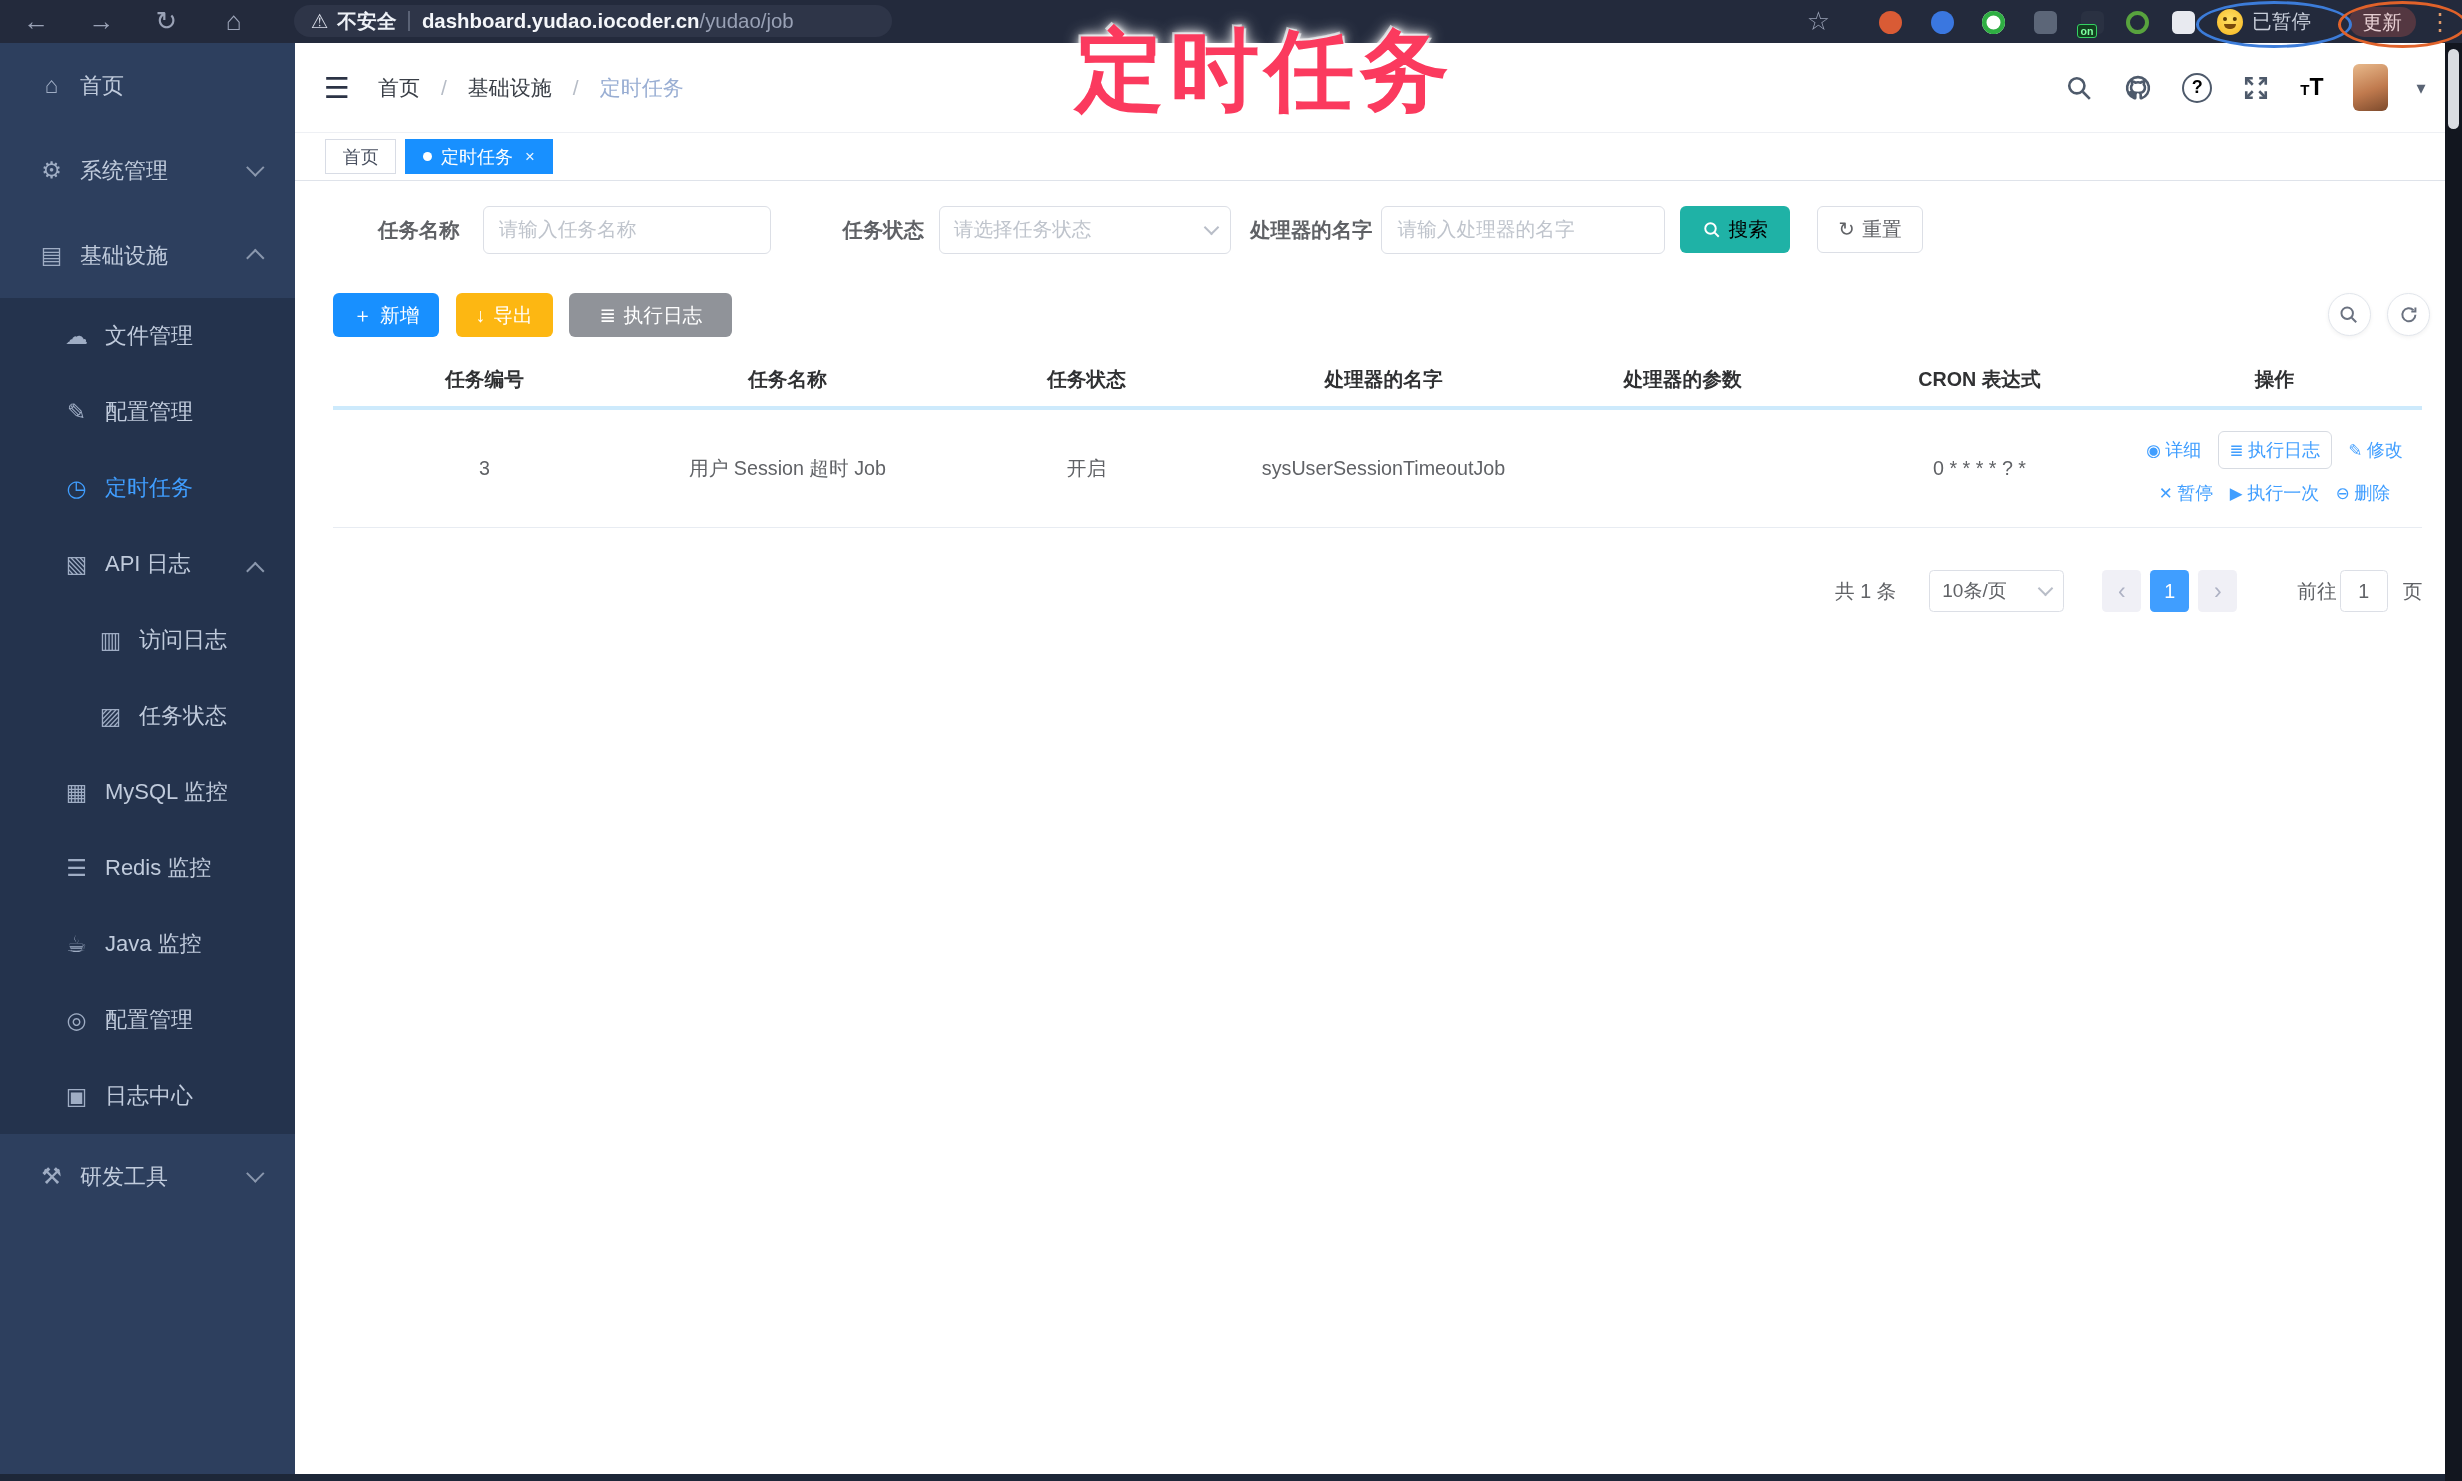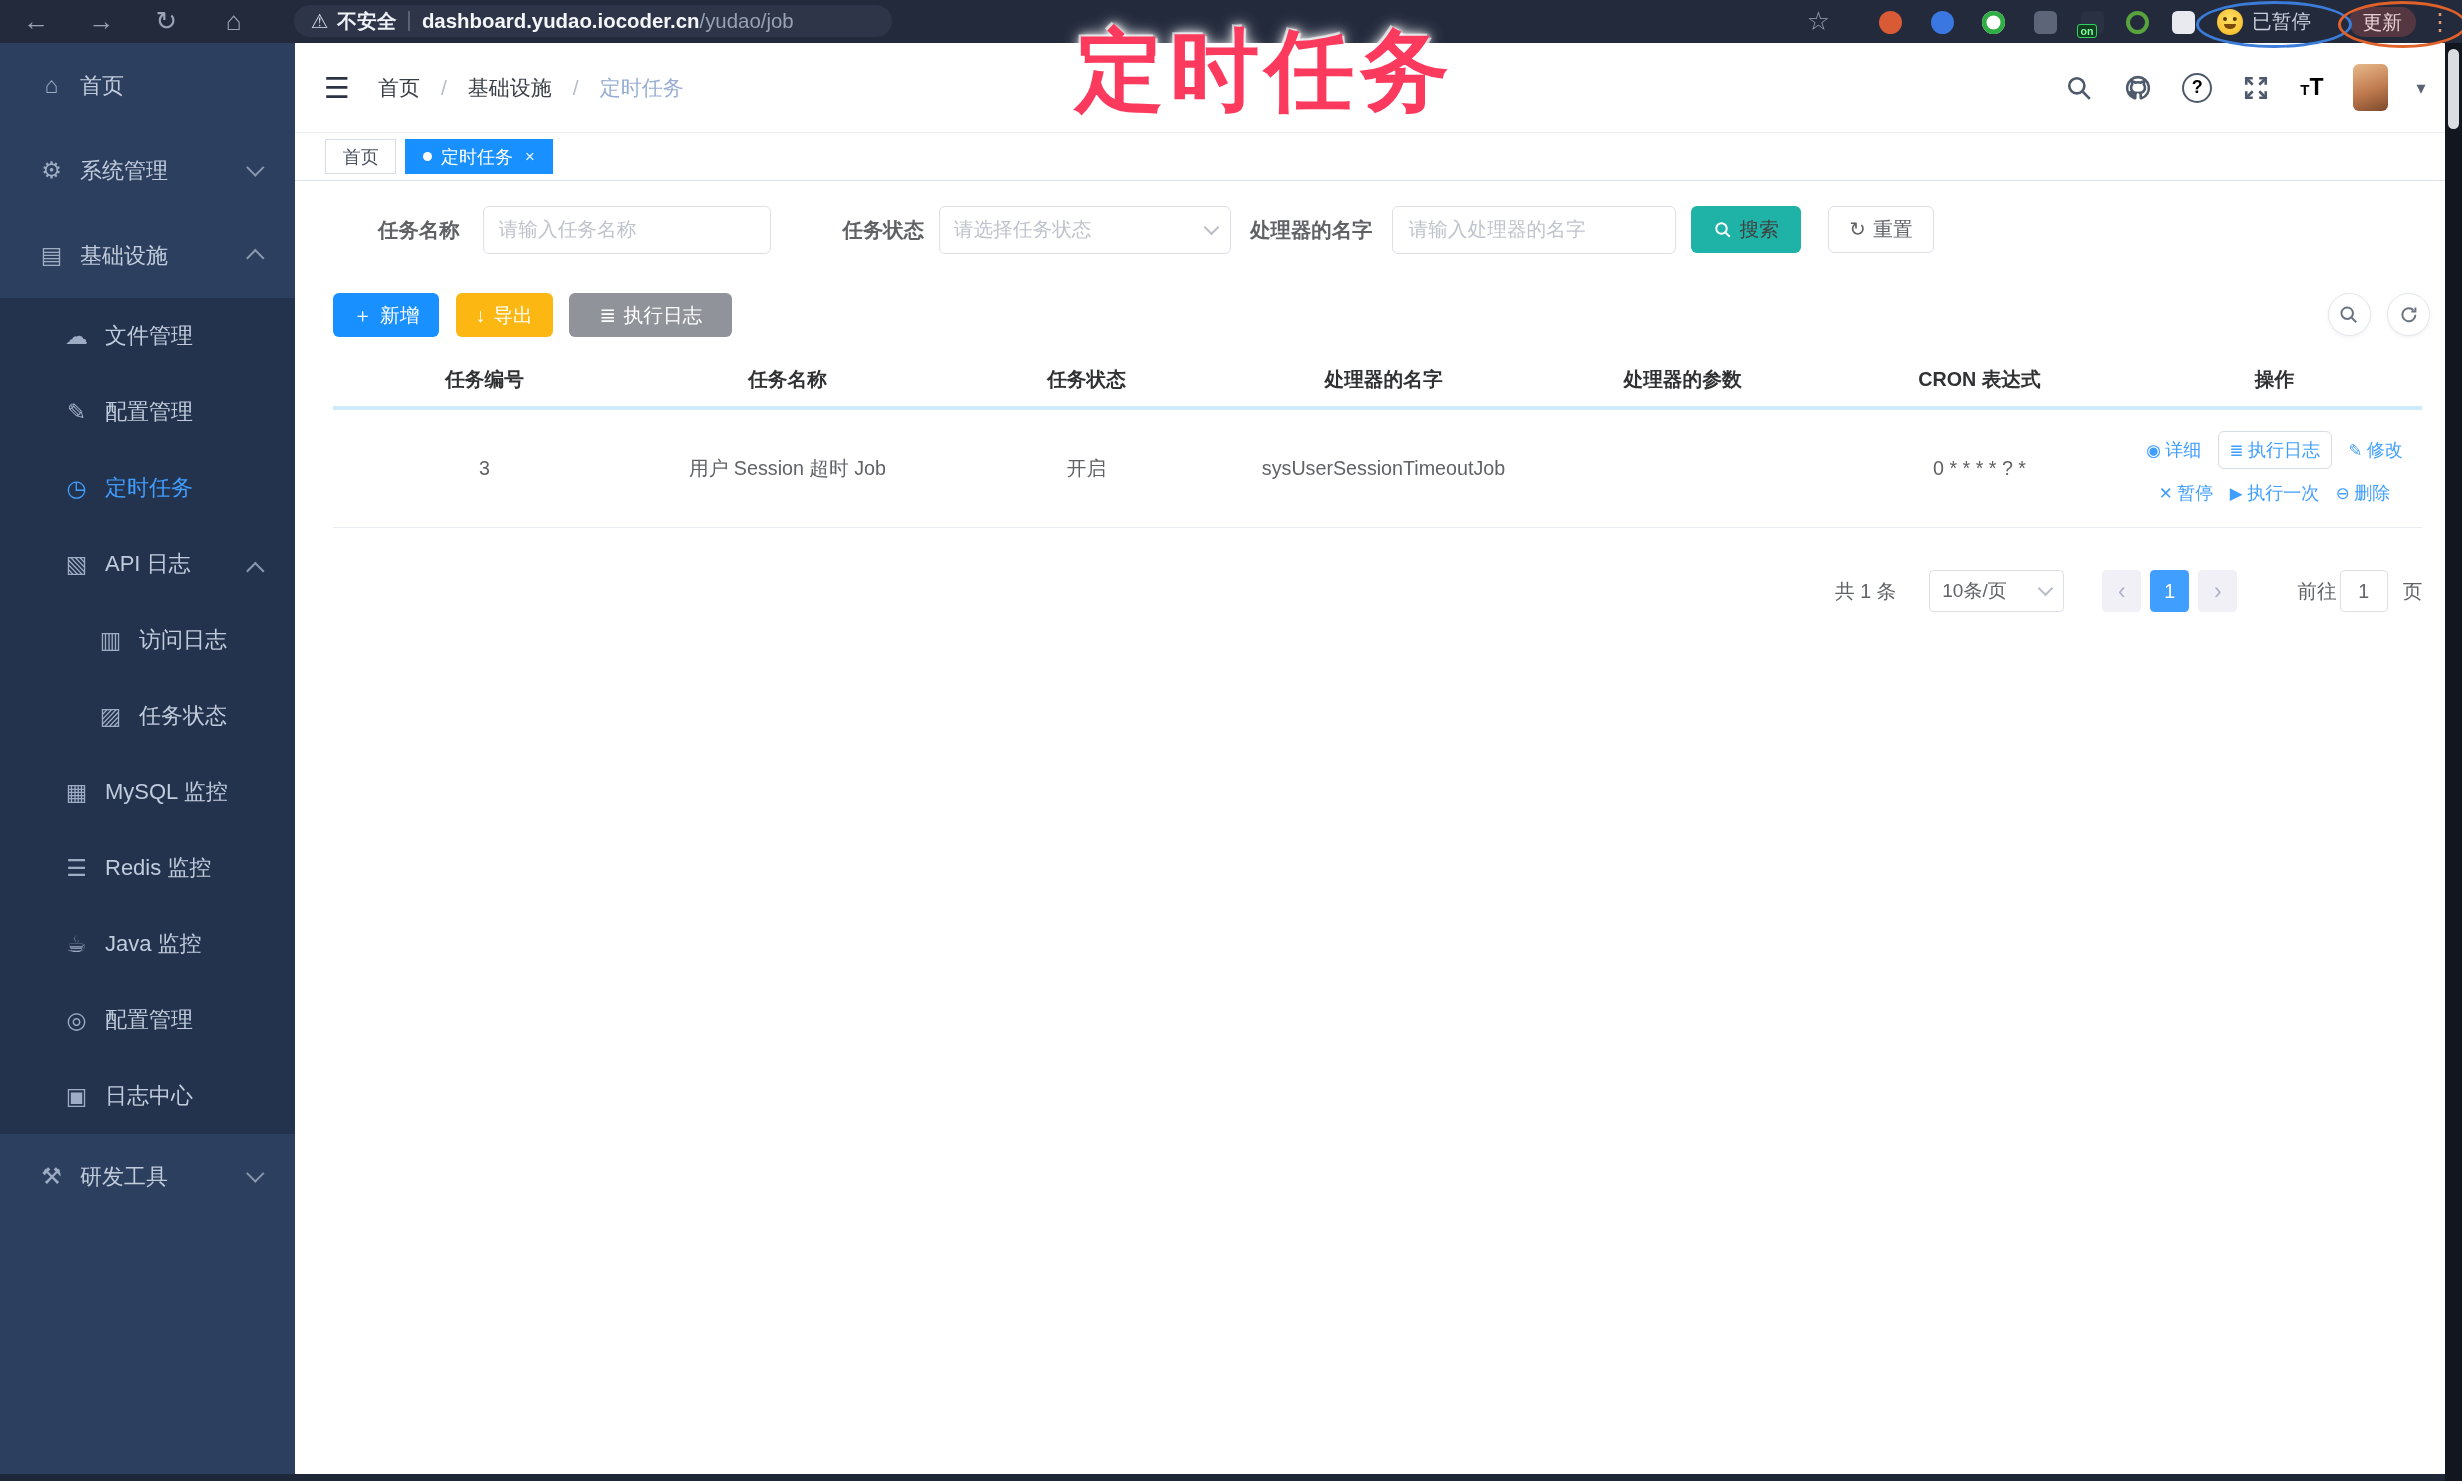--- a/index.html
+++ b/index.html
@@ -79,21 +79,21 @@
   .content{position:absolute;left:295px;top:179px;right:16.7px;bottom:7.6px;background:#fff;z-index:3;}
 
   .filter-row{position:absolute;top:26.5px;left:83px;display:flex;align-items:center;}
   .f-label{font-size:20.4px;font-weight:bold;color:#606266;white-space:nowrap;}
   .f-input{height:48px;box-sizing:border-box;border:1.5px solid #dcdfe6;border-radius:6px;font-size:19.7px;color:#606266;padding:0 15px;outline:none;font-family:inherit;}
   .f-input::placeholder{color:#bfc4cc;}
   .f-select{height:48px;box-sizing:border-box;border:1.5px solid #dcdfe6;border-radius:6px;display:flex;align-items:center;justify-content:space-between;padding:0 13.6px;cursor:pointer;}
   .f-select .ph{font-size:19.7px;color:#bfc4cc;}
   .sel-chev{width:9px;height:9px;border-right:2.3px solid #b9bec8;border-bottom:2.3px solid #b9bec8;transform:rotate(45deg);margin-top:-4.5px;}
   .btn{height:47px;box-sizing:border-box;border:none;border-radius:6px;font-size:19.7px;display:flex;align-items:center;justify-content:center;gap:7.6px;cursor:pointer;font-family:inherit;white-space:nowrap;}
-  .btn-search{background:#1fb2a6;color:#404040;width:110px;}
+  .btn-search{background:#1fb2a6;color:#000000;width:110px;}
   .btn-reset{background:#fff;color:#606266;border:1.5px solid #dcdfe6;width:106px;}
   .btn-search svg{width:18px;height:18px;stroke:#fff;fill:none;stroke-width:2.6;}
 
   .toolbar-row{position:absolute;top:114px;left:38px;display:flex;gap:16.7px;}
   .btn-add{background:#1890ff;color:#fff;width:106px;height:44px;}
   .btn-export{background:#fdb712;color:#fff;width:97px;height:44px;}
   .btn-exec{background:#909399;color:#fff;width:163px;height:44px;}
   .tool-circles{position:absolute;top:114px;right:15px;display:flex;gap:16.7px;}
   .circle-btn{width:41px;height:41px;border-radius:50%;border:1.5px solid #e2e6ec;background:#fff;display:flex;align-items:center;justify-content:center;box-shadow:0 1.5px 4.5px rgba(0,0,0,.06);cursor:pointer;}
   .circle-btn svg{width:19.7px;height:19.7px;stroke:#6b7280;fill:none;stroke-width:2.4;}
@@ -285,21 +285,21 @@
 
     <div class="filter-row">
       <span class="f-label">任务名称</span>
       <input class="f-input" style="width: 288px; margin-left: 23px;" placeholder="请输入任务名称">
       <span class="f-label" style="margin-left:72px;">任务状态</span>
       <div class="f-select" style="width:292px;margin-left:15px;align-items:center;">
         <span class="ph">请选择任务状态</span>
         <span class="sel-chev"></span>
       </div>
       <span class="f-label" style="margin-left:19px;">处理器的名字</span>
-      <input class="f-input" style="width: 284px; margin-left: 20px;" placeholder="请输入处理器的名字">
+      <input class="f-input" style="width: 284px; margin-left: 9px;" placeholder="请输入处理器的名字">
       <button class="btn btn-search" style="margin-left:15px;">
         <svg viewBox="0 0 24 24">
             <circle cx="10" cy="10" r="7"></circle>
             <line x1="15.5" y1="15.5" x2="21" y2="21"></line>
           </svg>
         <span>搜索</span>
       </button>
       <button class="btn btn-reset" style="margin-left:26.5px;">
         <span>↻</span>
         <span>重置</span>

